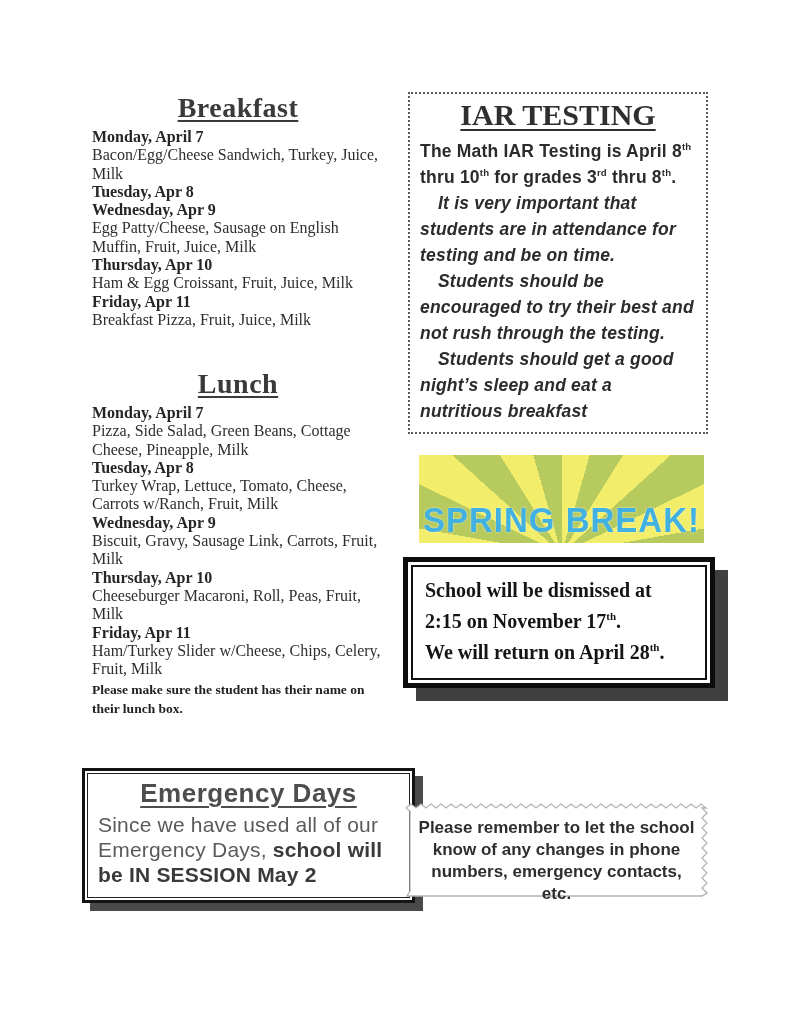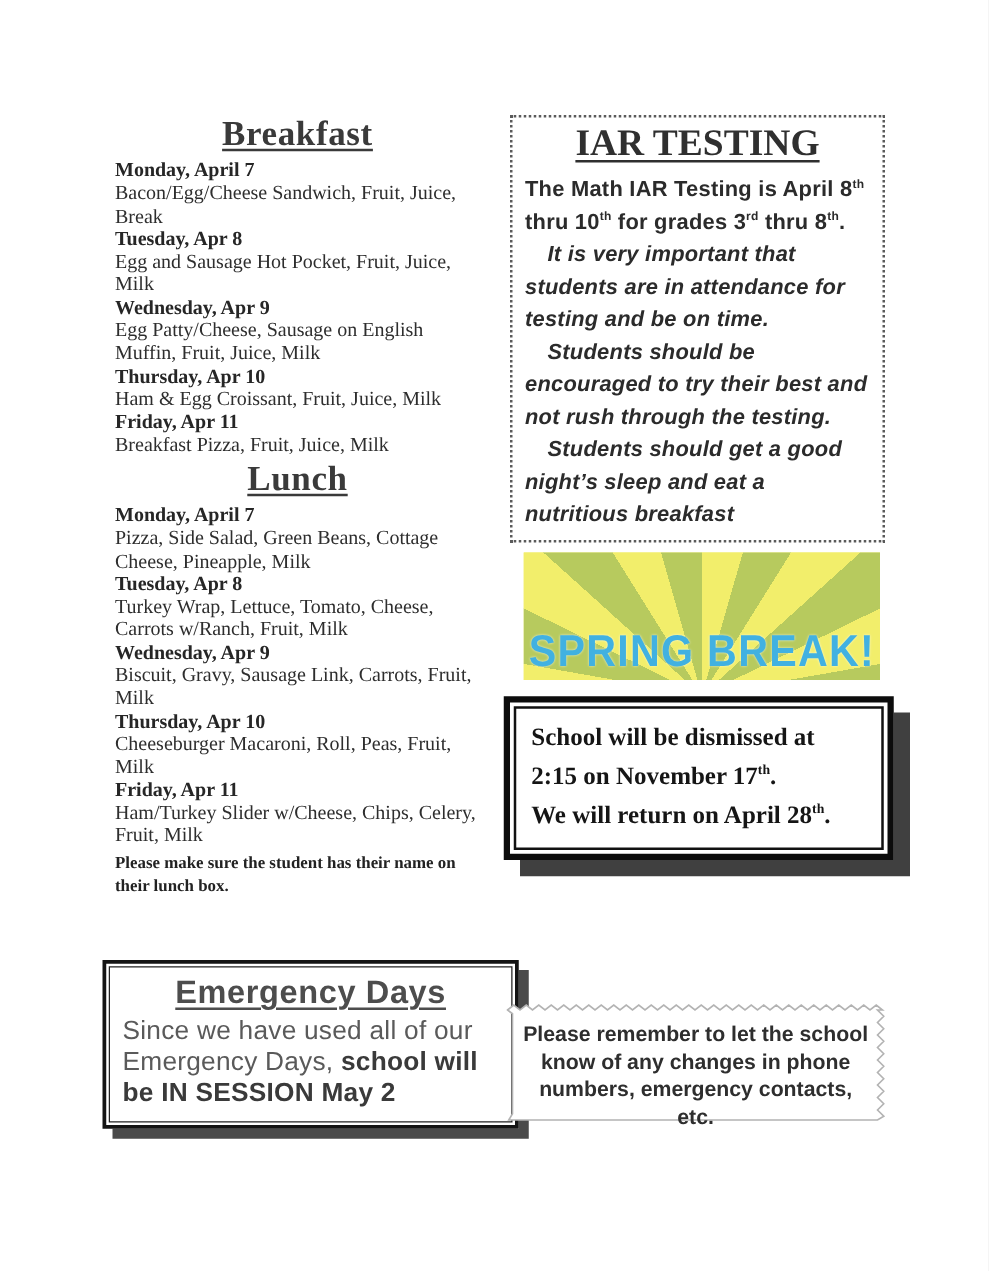--- a/index.html
+++ b/index.html
@@ -35,21 +35,21 @@
   }
   .iar-p {
     font-family:"Liberation Sans", sans-serif; font-weight:bold; font-size:17.5px;
     line-height:26px; color:#2b2b2b; letter-spacing:.2px;
   }
   .iar-p.italic { font-style:italic; text-indent:18px; }
   sup.ord { font-size:.55em; vertical-align:super; line-height:0; }
 
   
   #spring-banner {
-    position:absolute; left:419px; top:442px; width:285px; height:102px;
+    position:absolute; left:419px; top:455px; width:285px; height:88px;
     background:#f2ee6b;
     background-image:repeating-conic-gradient(from 264deg at 50% 112%, #f2ee6b 0 16deg, #b7ca5e 16deg 32deg);
     overflow:hidden;
   }
   #spring-banner-text {
     position:absolute; left:0; right:0; bottom:4px; text-align:center;
     font-family:"Liberation Sans", sans-serif; font-weight:bold; font-size:33px;
     letter-spacing:1px; color:#41b1e1;
     text-shadow:0 0 2px rgba(255,255,255,.75);
     transform:scaleY(1.08);
@@ -99,25 +99,24 @@
 </style>
 </head>
 <body>
 
 <div id="page">
 
   <section class="menu" id="breakfast-menu">
     <h2 class="menu-title">Breakfast</h2>
     <div class="entry">
       <div class="day">Monday, April 7</div>
-      <div class="items">Bacon/Egg/Cheese Sandwich, Fruit, Juice, Break</div>
+      <div class="items">Bacon/Egg/Cheese Sandwich, Turkey, Juice, Milk</div>
     </div>
     <div class="entry">
       <div class="day">Tuesday, Apr 8</div>
-      <div class="items">Egg and Sausage Hot Pocket, Fruit, Juice, Milk</div>
     </div>
     <div class="entry">
       <div class="day">Wednesday, Apr 9</div>
       <div class="items">Egg Patty/Cheese, Sausage on English Muffin, Fruit, Juice, Milk</div>
     </div>
     <div class="entry">
       <div class="day">Thursday, Apr 10</div>
       <div class="items">Ham &amp; Egg Croissant, Fruit, Juice, Milk</div>
     </div>
     <div class="entry">

